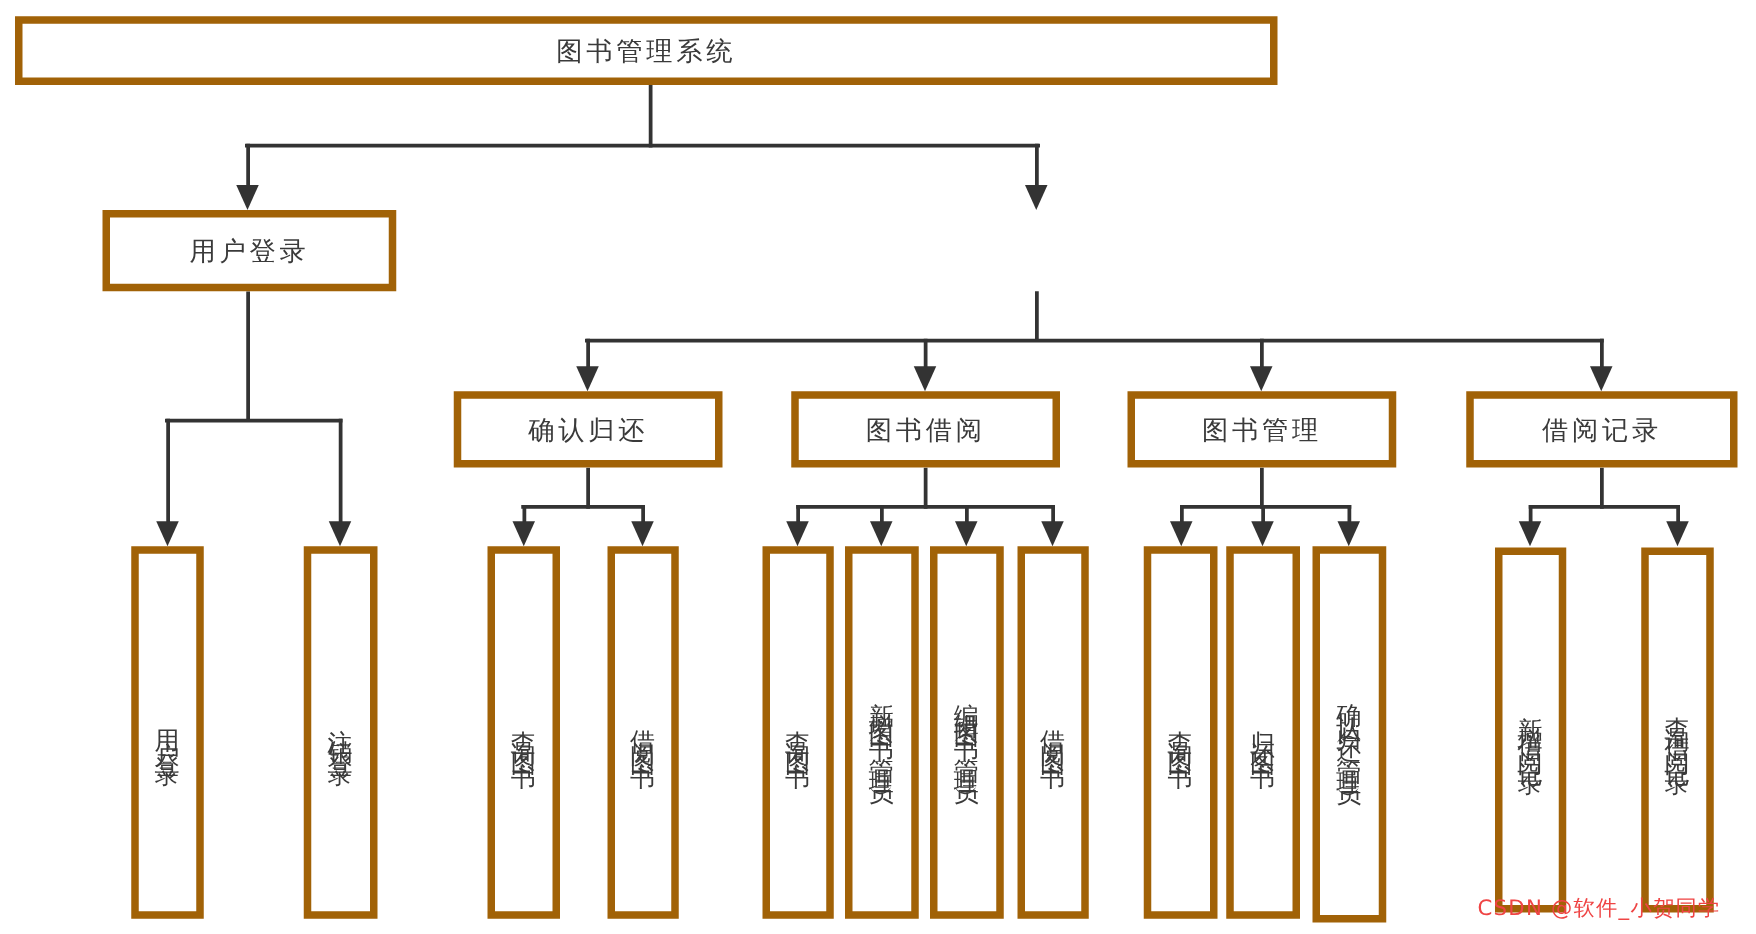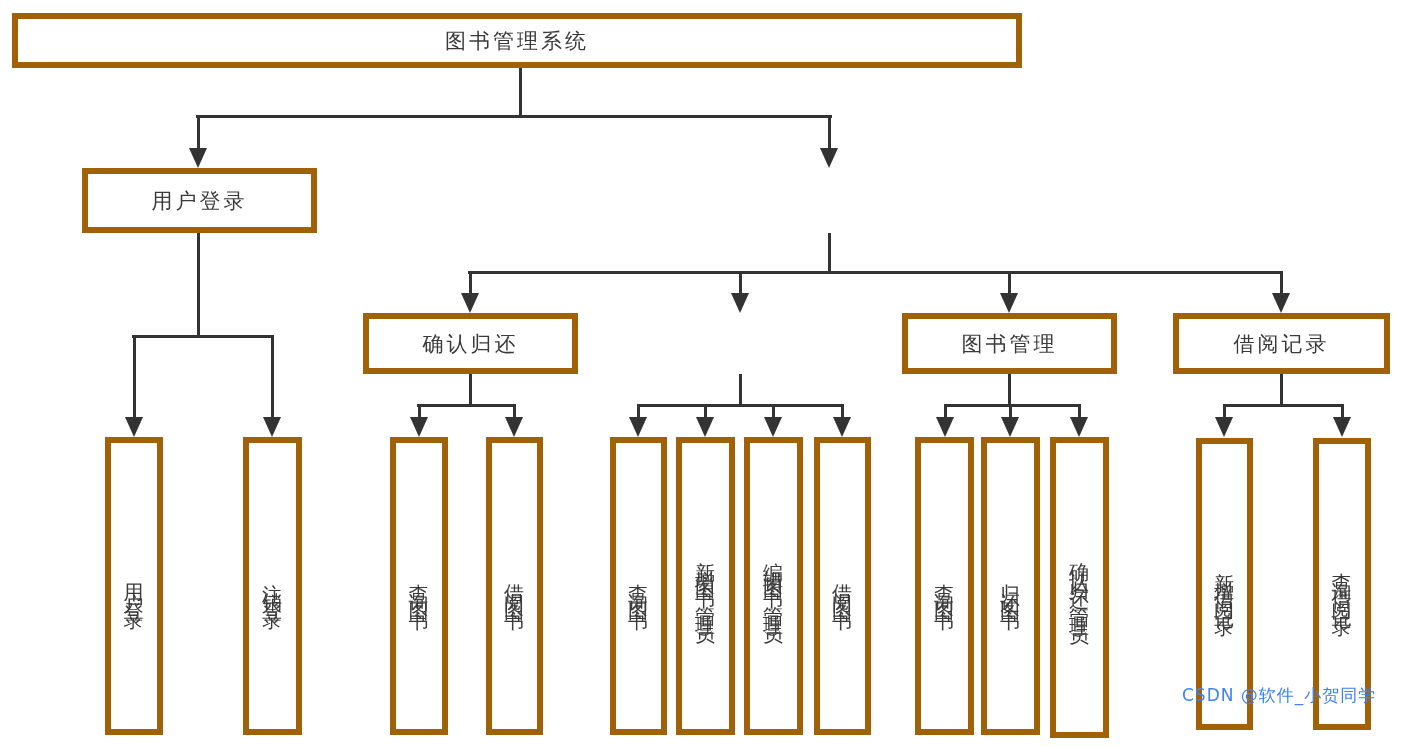--- a/index.html
+++ b/index.html
@@ -52,43 +52,46 @@
     width: 0;
     height: 0;
     border-left: 9px solid transparent;
     border-right: 9px solid transparent;
     border-top: 20px solid #333333;
     z-index: 1;
   }
   .watermark {
     position: absolute;
     left: 1182px;
-    top: 684px;
+    top: 715px;
     font-size: 17px;
     letter-spacing: 1px;
-    color: #3b82f6;
+    color: #ef4444;
     white-space: nowrap;
     z-index: 10;
   }
 </style>
 </head>
 <body>
 
 <div class="canvas">
 
   <div class="box" style="left:12px; top:13px; width:1010px; height:55px;">
     <span class="hlabel">图书管理系统</span>
   </div>
 
   <div class="box" style="left:82px; top:168px; width:235px; height:65px;">
     <span class="hlabel">用户登录</span>
   </div>
 
   <div class="box" style="left:363px; top:313px; width:215px; height:61px;">
     <span class="hlabel">确认归还</span>
+  </div>
+  <div class="box" style="left:633px; top:313px; width:215px; height:61px;">
+    <span class="hlabel">图书借阅</span>
   </div>
   <div class="box" style="left:902px; top:313px; width:215px; height:61px;">
     <span class="hlabel">图书管理</span>
   </div>
   <div class="box" style="left:1173px; top:313px; width:217px; height:61px;">
     <span class="hlabel">借阅记录</span>
   </div>
 
   <div class="box leaf" style="left:105px; top:437px; width:58px; height:298px;">
     <span class="vlabel">用户登录</span>

